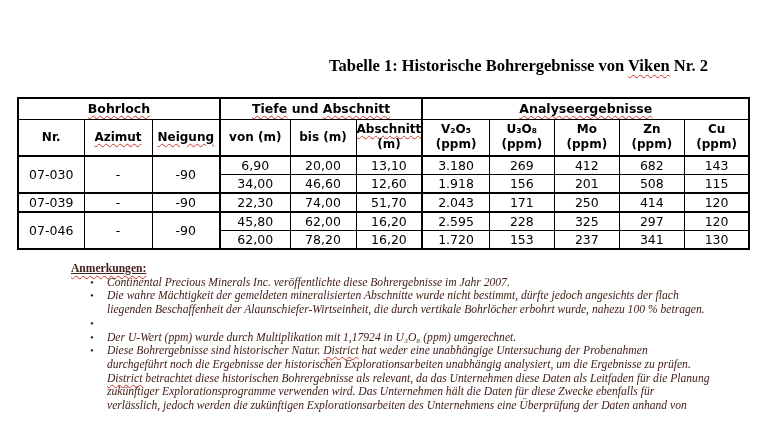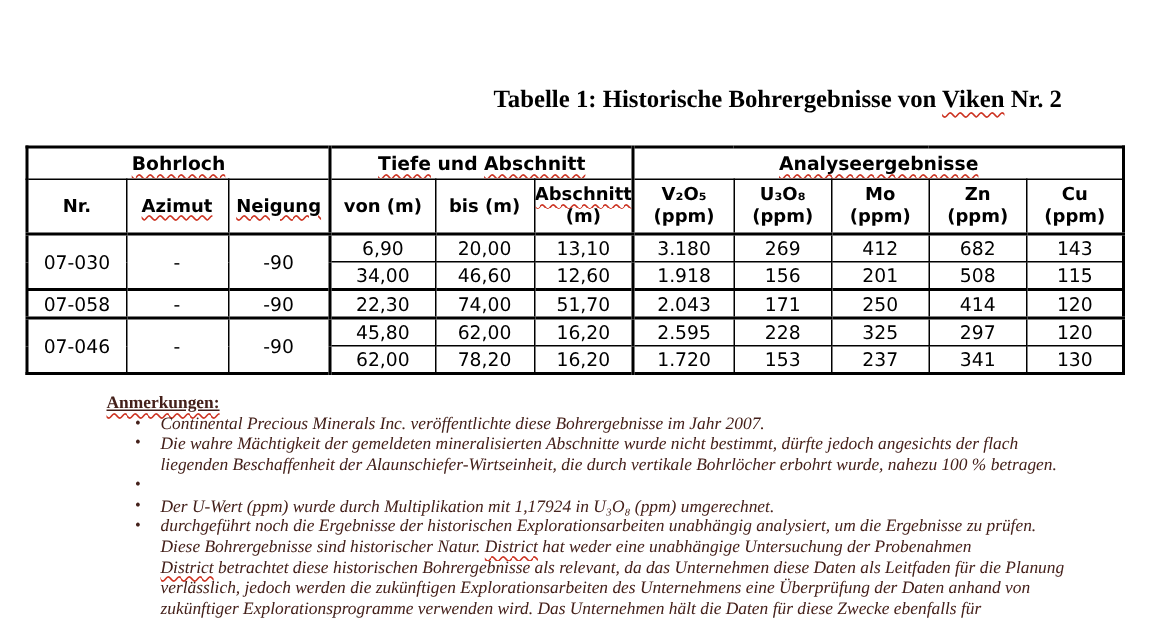--- a/index.html
+++ b/index.html
@@ -155,21 +155,21 @@
     <td class="bl">34,00</td>
     <td>46,60</td>
     <td>12,60</td>
     <td class="bl">1.918</td>
     <td>156</td>
     <td>201</td>
     <td>508</td>
     <td>115</td>
   </tr>
   <tr class="data">
-    <td class="tt">07-058</td>
+    <td class="tt">07-039</td>
     <td class="tt">-</td>
     <td class="tt">-90</td>
     <td class="tt bl">22,30</td>
     <td class="tt">74,00</td>
     <td class="tt">51,70</td>
     <td class="tt bl">2.043</td>
     <td class="tt">171</td>
     <td class="tt">250</td>
     <td class="tt">414</td>
     <td class="tt">120</td>
@@ -221,21 +221,21 @@
       </div>
       <div class="bullet">
         <span class="dot">•</span>
         <div class="blines">
           <div class="line">Der U-Wert (ppm) wurde durch Multiplikation mit 1,17924 in U₃O₈ (ppm) umgerechnet.</div>
         </div>
       </div>
       <div class="bullet">
         <span class="dot">•</span>
         <div class="blines">
+          <div class="line">Diese Bohrergebnisse sind historischer Natur. <span class="sq">District</span> hat weder eine unabhängige Untersuchung der Probenahmen</div>
           <div class="line">durchgeführt noch die Ergebnisse der historischen Explorationsarbeiten unabhängig analysiert, um die Ergebnisse zu prüfen.</div>
-          <div class="line">Diese Bohrergebnisse sind historischer Natur. <span class="sq">District</span> hat weder eine unabhängige Untersuchung der Probenahmen</div>
           <div class="line"><span class="sq">District</span> betrachtet diese historischen Bohrergebnisse als relevant, da das Unternehmen diese Daten als Leitfaden für die Planung</div>
+          <div class="line">zukünftiger Explorationsprogramme verwenden wird. Das Unternehmen hält die Daten für diese Zwecke ebenfalls für</div>
           <div class="line">verlässlich, jedoch werden die zukünftigen Explorationsarbeiten des Unternehmens eine Überprüfung der Daten anhand von</div>
-          <div class="line">zukünftiger Explorationsprogramme verwenden wird. Das Unternehmen hält die Daten für diese Zwecke ebenfalls für</div>
         </div>
       </div>
     </div>
 </div>
 
 </body></html>

